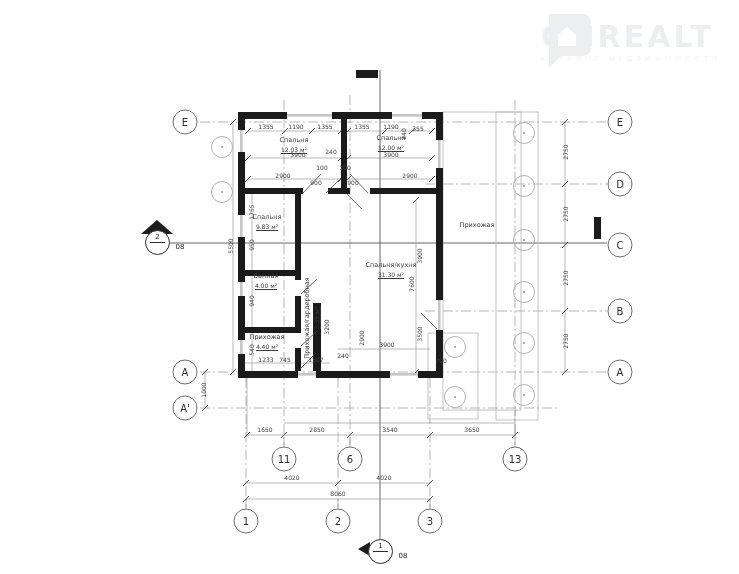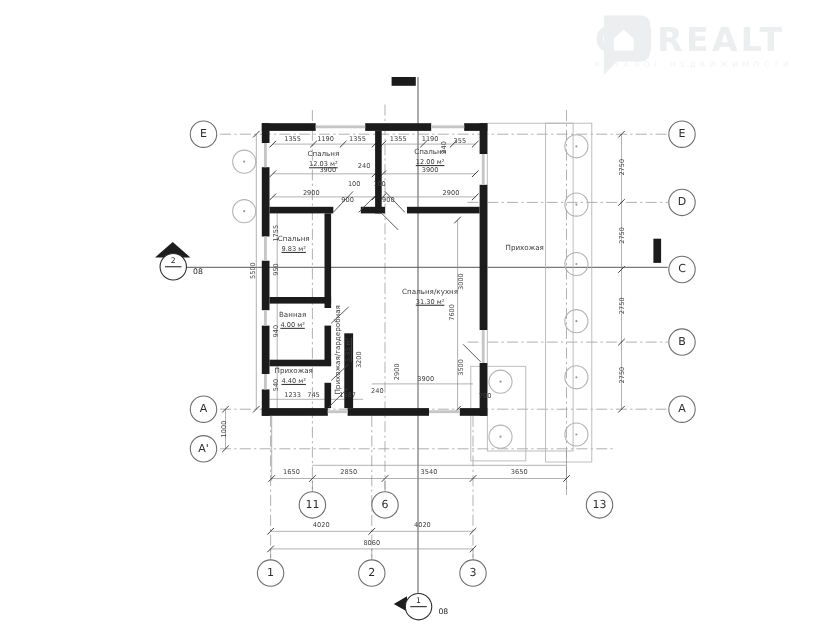--- a/index.html
+++ b/index.html
@@ -183,21 +183,21 @@
         <div class="rarea">12.03 м²</div>
       </div>
       <div class="room" style="left: 391px; top: 143px;">
         <div class="rname">Спальня</div>
         <div class="rarea">12.00 м²</div>
       </div>
       <div class="room" style="left: 267px; top: 222px;">
         <div class="rname">Спальня</div>
         <div class="rarea">9.83 м²</div>
       </div>
-      <div class="room" style="left: 266px; top: 291px;">
+      <div class="room" style="left: 266px; top: 281px;">
         <div class="rname">Ванная</div>
         <div class="rarea">4.00 м²</div>
       </div>
       <div class="room" style="left: 267px; top: 342px;">
         <div class="rname">Прихожая</div>
         <div class="rarea">4.40 м²</div>
       </div>
       <div class="room rot" style="left: 312px; top: 318px;">
         <div class="rname">Прихожая/гардеробная</div>
         <div class="rarea">5.35 м²</div>
@@ -256,21 +256,21 @@
       <div class="bubble" style="left: 185px; top: 122px;">E</div>
       <div class="bubble" style="left: 185px; top: 372px;">A</div>
       <div class="bubble" style="left: 185px; top: 408px;">A'</div>
       <div class="bubble" style="left: 620px; top: 122px;">E</div>
       <div class="bubble" style="left: 620px; top: 184px;">D</div>
       <div class="bubble" style="left: 620px; top: 245px;">C</div>
       <div class="bubble" style="left: 620px; top: 311px;">B</div>
       <div class="bubble" style="left: 620px; top: 372px;">A</div>
       <div class="bubble" style="left: 284px; top: 459px;">11</div>
       <div class="bubble" style="left: 350px; top: 459px;">6</div>
-      <div class="bubble" style="left: 545px; top: 459px;">13</div>
+      <div class="bubble" style="left: 515px; top: 459px;">13</div>
       <div class="bubble" style="left: 246px; top: 521px;">1</div>
       <div class="bubble" style="left: 338px; top: 521px;">2</div>
       <div class="bubble" style="left: 430px; top: 521px;">3</div>
       <div class="colc" style="left: 524px; top: 133px;"></div>
       <div class="colc" style="left: 524px; top: 186px;"></div>
       <div class="colc" style="left: 524px; top: 240px;"></div>
       <div class="colc" style="left: 524px; top: 292px;"></div>
       <div class="colc" style="left: 524px; top: 343px;"></div>
       <div class="colc" style="left: 524px; top: 395px;"></div>
       <div class="colc" style="left: 455px; top: 347px;"></div>

